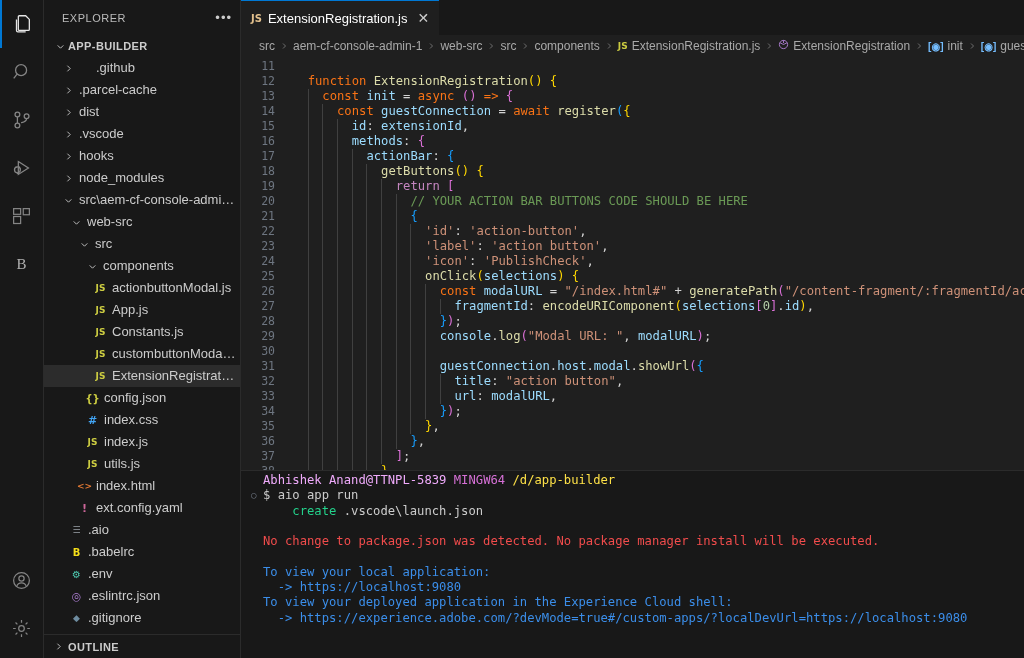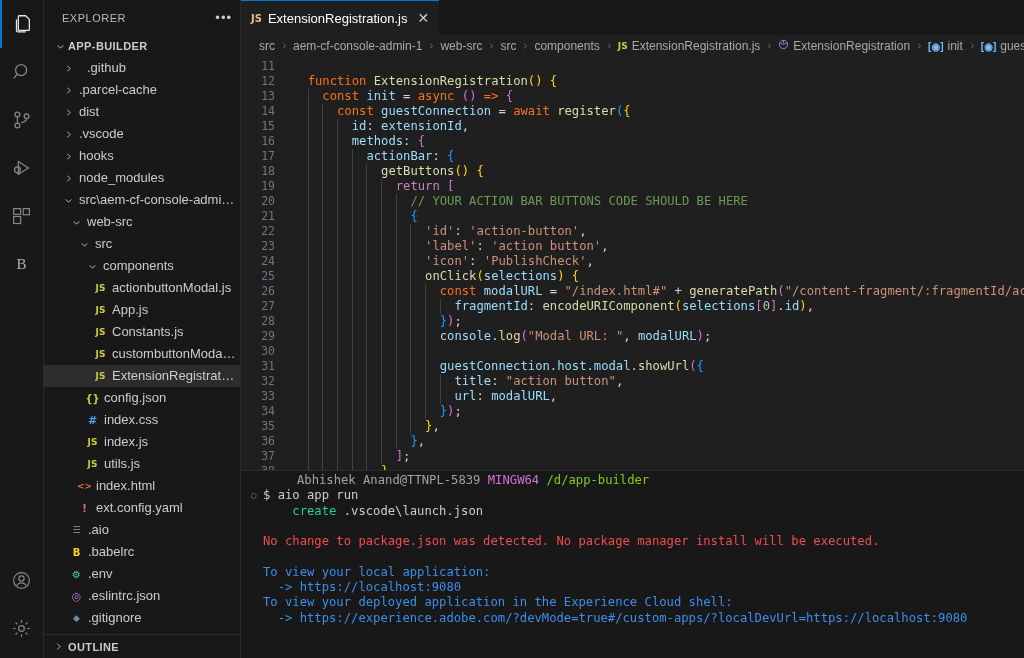--- a/index.html
+++ b/index.html
@@ -123,23 +123,23 @@
   .ptab.active { color: #e7e7e7; }
   .ptab.active::after {
     content: ""; position: absolute; left: 0; right: 0; bottom: 0; height: 1px; background: #0078d4;
   }
   .terminal {
     flex: 1; padding: 2px 0 0 10px; font-family: "DejaVu Sans Mono", monospace;
     font-size: 12.2px; line-height: 15.3px; white-space: pre; overflow: hidden; color: #cccccc;
   }
   .tline { height: 15.3px; display: flex; }
   .tmark { width: 12px; flex: 0 0 12px; color: #6e7681; font-size: 9px; line-height: 15.3px; }
-  .t-user { color: #a3a3a3; margin-left: 34px; }
+  .t-user { color: #f0abfc; }
   .t-host { color: #d670d6; }
-  .t-path { color: #84cc16; }
+  .t-path { color: #fde047; }
   .t-create { color: #23d18b; }
   .t-red { color: #f14c4c; }
   .t-blue { color: #3b8eea; }
   .t-white { color: #cccccc; }
 </style>
 </head>
 <body>
 
 <div id="app">
 
@@ -230,21 +230,21 @@
           </span>
           <span class="label root-label">APP-BUILDER</span>
         </div>
         <div class="row">
           <span style="width: 16px; flex: 0 0 16px;"></span>
           <span class="chev">
             <svg width="9" height="9" viewBox="0 0 16 16" fill="none" stroke="#cccccc" stroke-width="1.6">
               <path d="M6 3l5 5-5 5"></path>
             </svg>
           </span>
-          <span class="label" style="margin-left: 11px;">.github</span>
+          <span class="label" style="margin-left: 20px;">.github</span>
         </div>
         <div class="row">
           <span style="width: 16px; flex: 0 0 16px;"></span>
           <span class="chev">
             <svg width="9" height="9" viewBox="0 0 16 16" fill="none" stroke="#cccccc" stroke-width="1.6">
               <path d="M6 3l5 5-5 5"></path>
             </svg>
           </span>
           <span class="label" style="margin-left: 3px;">.parcel-cache</span>
         </div>

